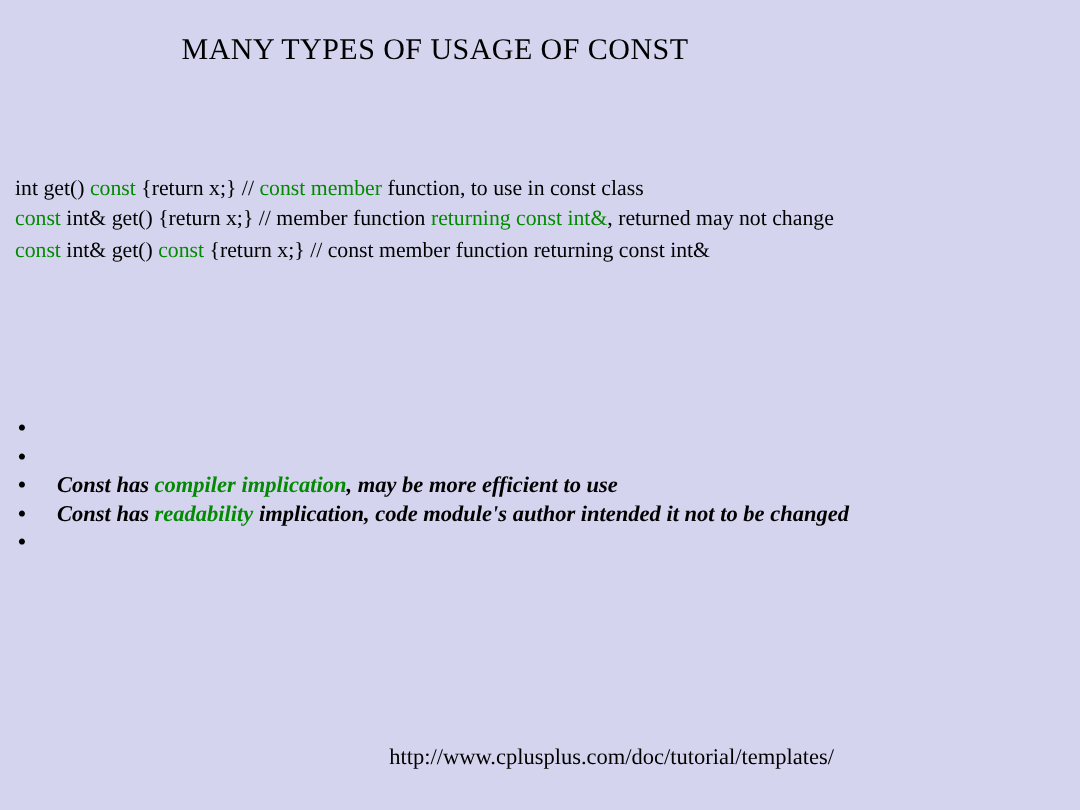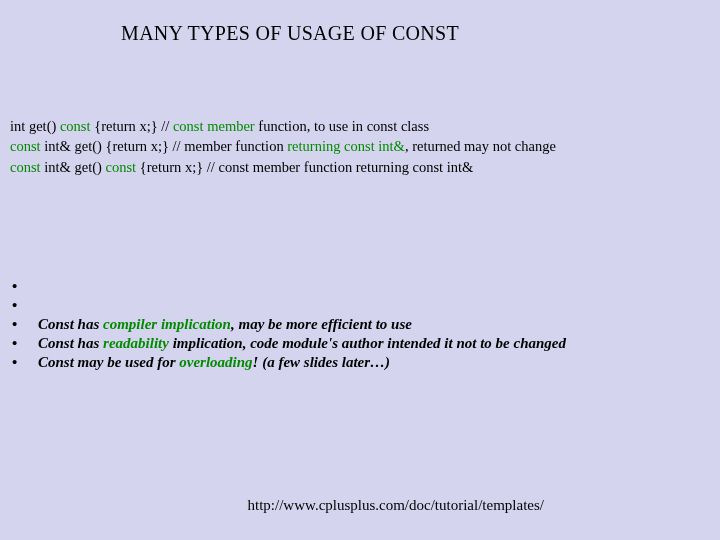--- a/index.html
+++ b/index.html
@@ -51,21 +51,21 @@
   }
   .bullets .marker {
     width: 26px;
     flex: 0 0 26px;
     font-style: normal;
     text-align: left;
   }
   .footer {
     position: absolute;
     bottom: 26px;
-    right: 36px;
+    right: 24px;
     font-size: 15px;
   }
 </style>
 </head>
 <body>
 
 <div class="slide">
 
   <div class="title">MANY TYPES OF USAGE OF CONST</div>
 
@@ -91,19 +91,18 @@
     <div class="item">
       <span class="marker">•</span>
       <span><span>Const has </span><span class="green">compiler implication</span><span>, may be more efficient to use</span></span>
     </div>
     <div class="item">
       <span class="marker">•</span>
       <span><span>Const has </span><span class="green">readability</span><span> implication, code module's author intended it not to be changed</span></span>
     </div>
     <div class="item">
       <span class="marker">•</span>
-      <span><span>Const may be used for </span><span class="green">overloading</span><span>! (a few slides later…)</span></span>
     </div>
   </div>
 
   <div class="footer">http://www.cplusplus.com/doc/tutorial/templates/</div>
 
 </div>
 
 </body></html>

